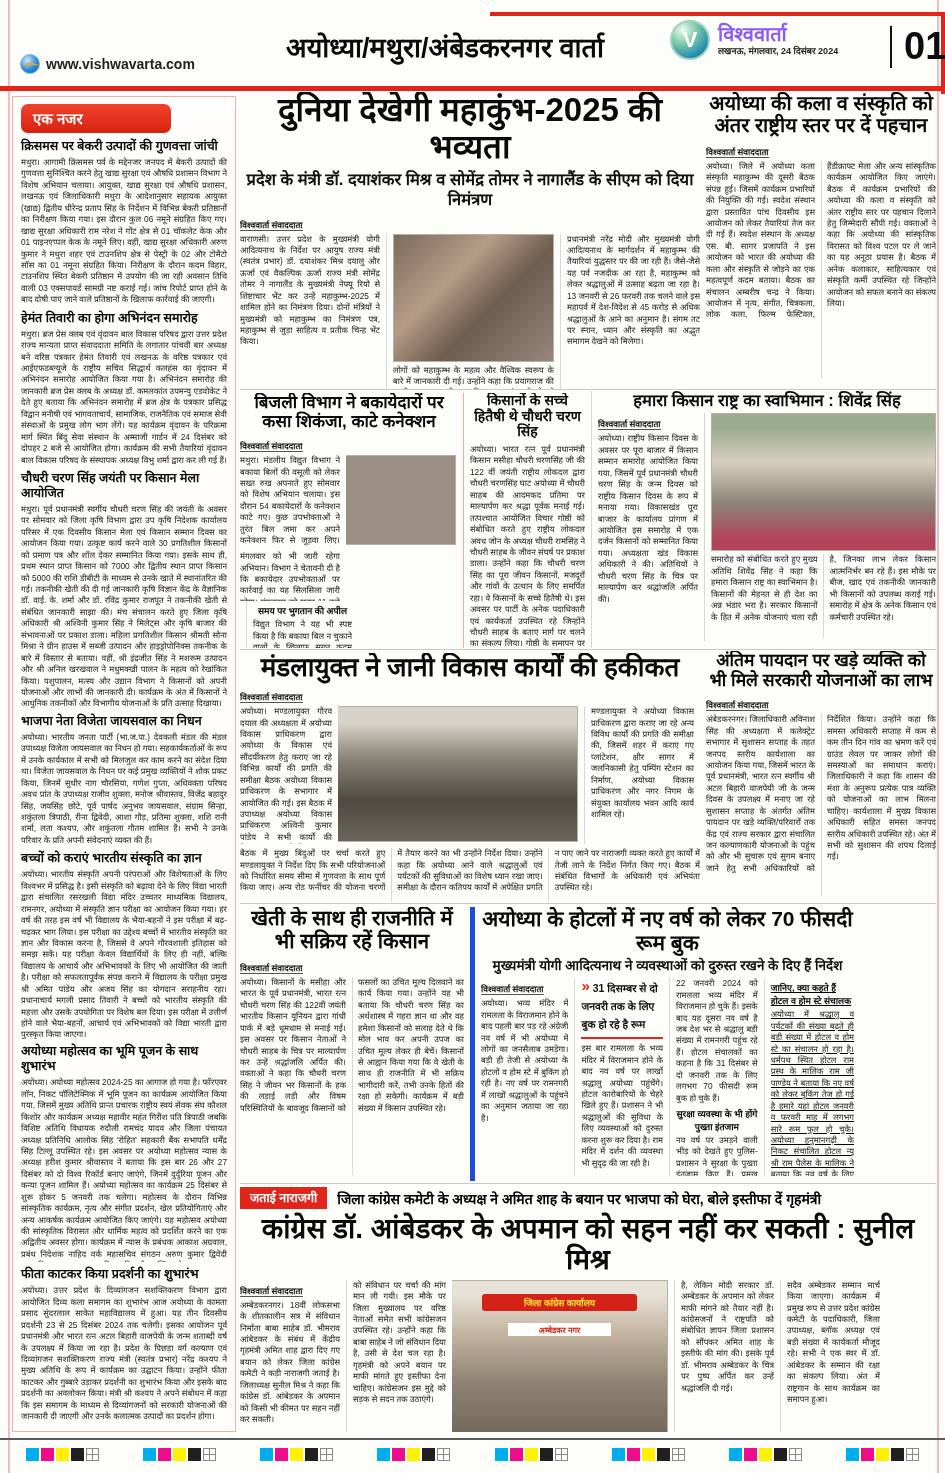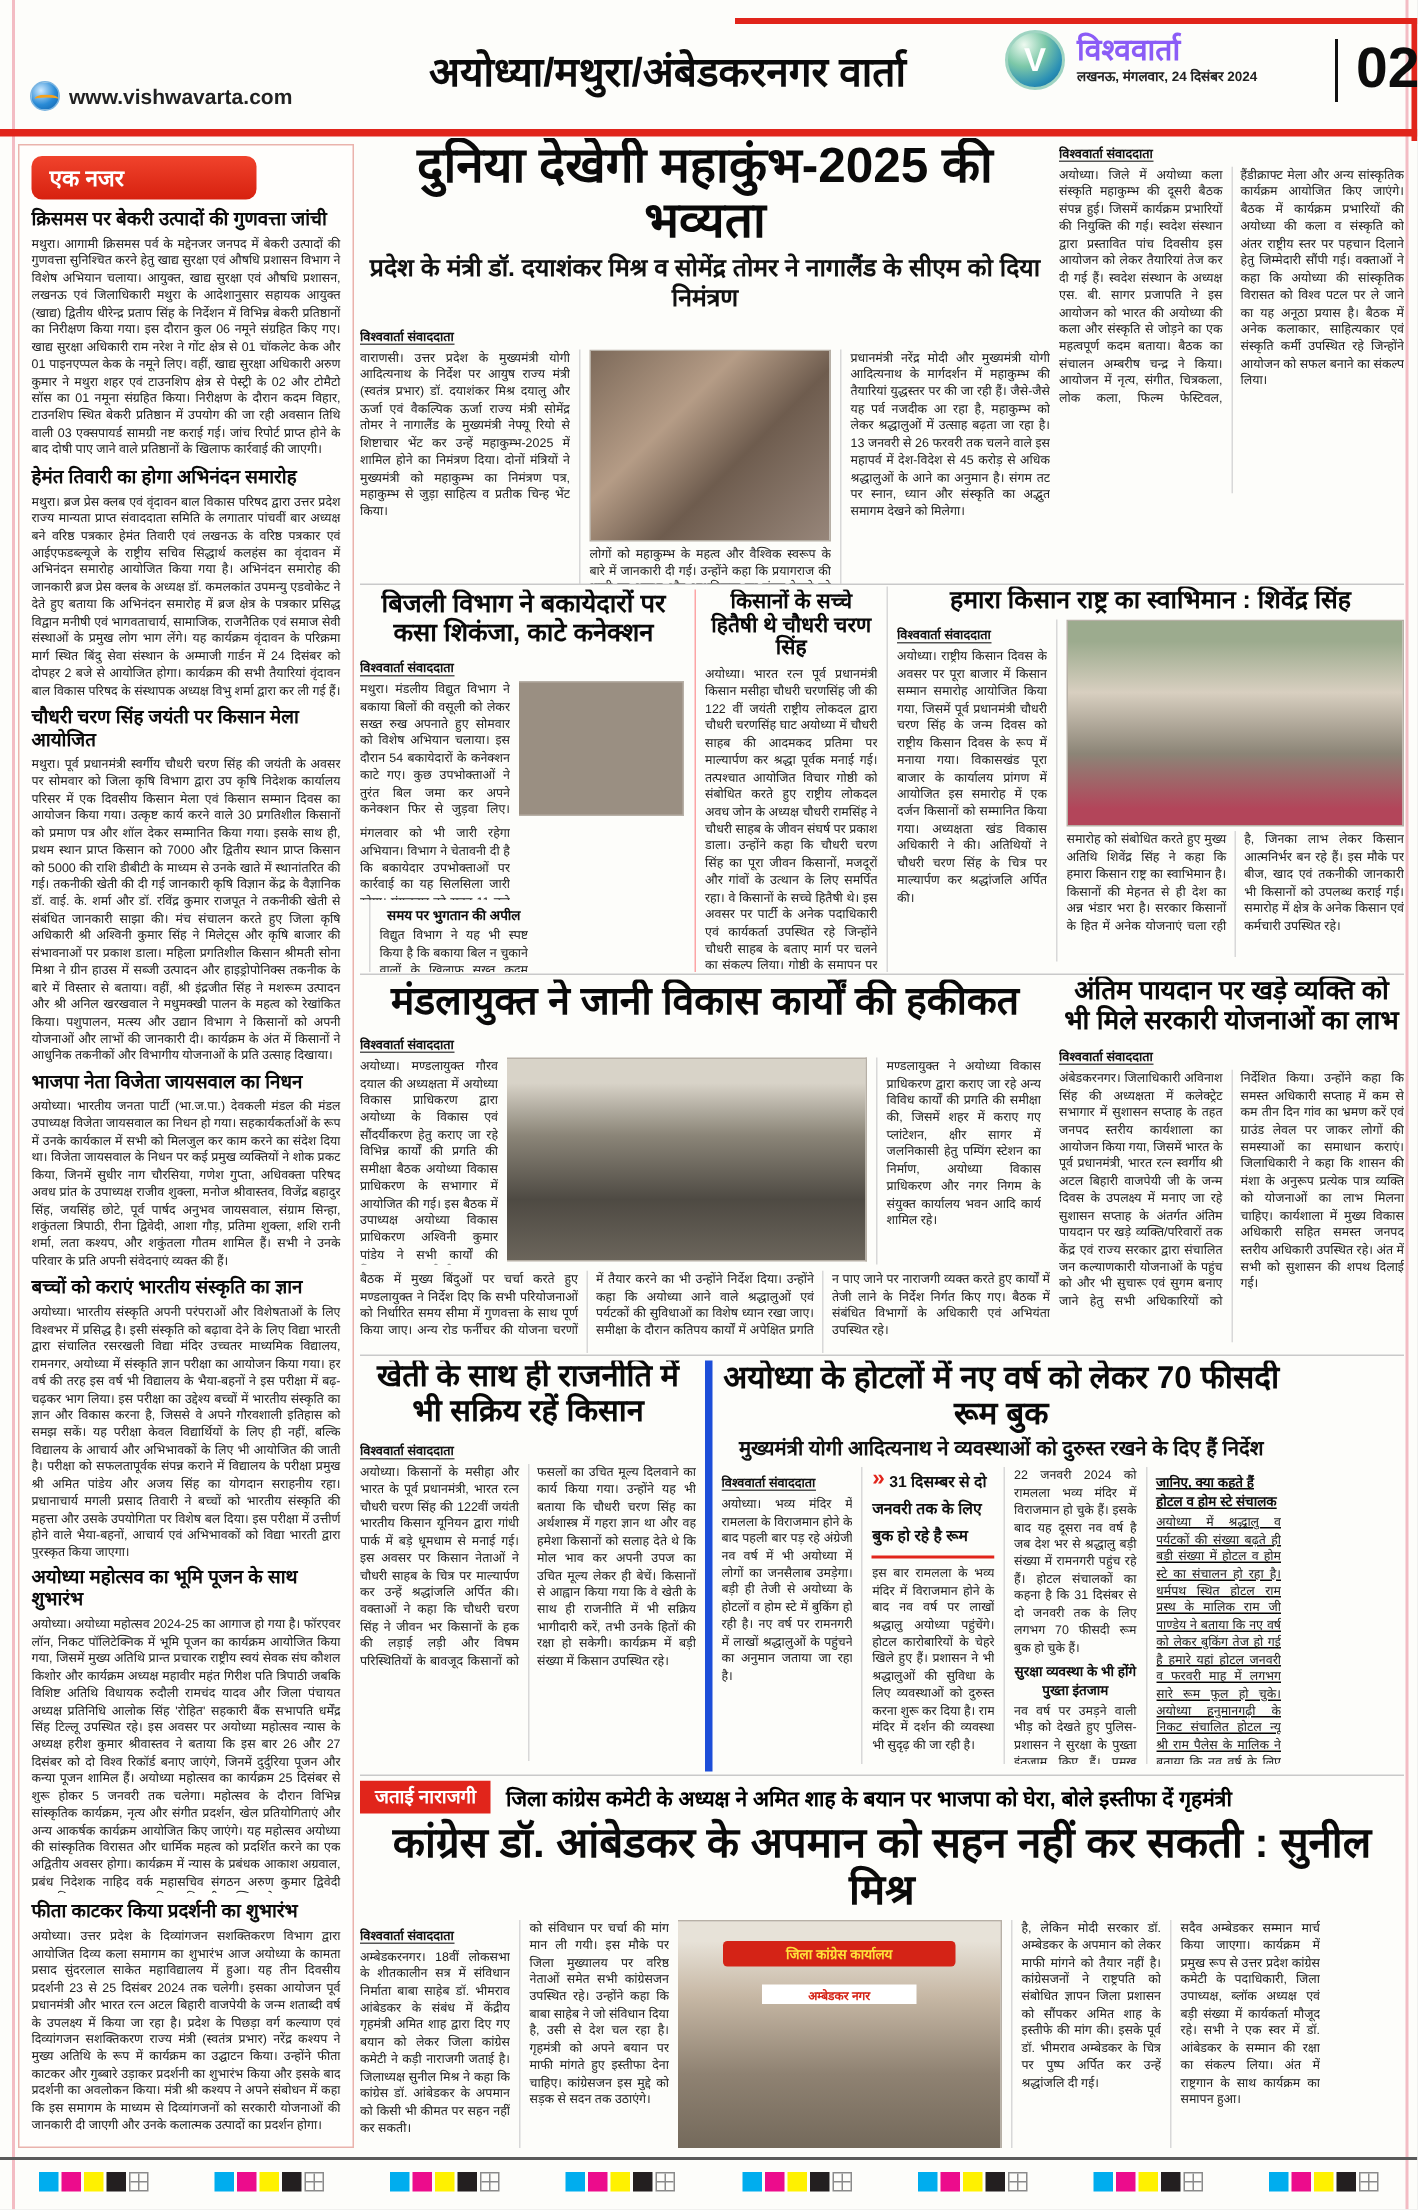--- a/index.html
+++ b/index.html
@@ -105,21 +105,21 @@
       <span class="globe"></span>
       <span class="site-url">www.vishwavarta.com</span>
     </div>
     <div class="brandbox">
       <span class="logo">V</span>
       <span class="brandtxt">
         <div class="brandname">विश्ववार्ता</div>
         <div class="edition">लखनऊ,  मंगलवार, 24 दिसंबर 2024</div>
       </span>
     </div>
-    <div class="pgno">02</div>
+    <div class="pgno">01</div>
   </div>
   <div class="hdr-rule"></div>
 
   <div class="sidebar">
     <div class="eknazar">एक नजर</div>
 
     <div class="brief">
       <h3>क्रिसमस पर बेकरी उत्पादों की गुणवत्ता जांची</h3>
       <p class="mh200">मथुरा। आगामी क्रिसमस पर्व के मद्देनजर जनपद में बेकरी उत्पादों की गुणवत्ता सुनिश्चित करने हेतु खाद्य सुरक्षा एवं औषधि प्रशासन विभाग ने विशेष अभियान चलाया। आयुक्त, खाद्य सुरक्षा एवं औषधि प्रशासन, लखनऊ एवं जिलाधिकारी मथुरा के आदेशानुसार सहायक आयुक्त (खाद्य) द्वितीय धीरेन्द्र प्रताप सिंह के निर्देशन में विभिन्न बेकरी प्रतिष्ठानों का निरीक्षण किया गया। इस दौरान कुल 06 नमूने संग्रहित किए गए। खाद्य सुरक्षा अधिकारी राम नरेश ने गोंट क्षेत्र से 01 चॉकलेट केक और 01 पाइनएप्पल केक के नमूने लिए। वहीं, खाद्य सुरक्षा अधिकारी अरुण कुमार ने मथुरा शहर एवं टाउनशिप क्षेत्र से पेस्ट्री के 02 और टोमैटो सॉस का 01 नमूना संग्रहित किया। निरीक्षण के दौरान कदम विहार, टाउनशिप स्थित बेकरी प्रतिष्ठान में उपयोग की जा रही अवसान तिथि वाली 03 एक्सपायर्ड सामग्री नष्ट कराई गई। जांच रिपोर्ट प्राप्त होने के बाद दोषी पाए जाने वाले प्रतिष्ठानों के खिलाफ कार्रवाई की जाएगी।</p>
     </div>
@@ -157,20 +157,21 @@
       <div class="bodytxt nodiv" style="width:140px; height:100%;">वाराणसी। उत्तर प्रदेश के मुख्यमंत्री योगी आदित्यनाथ के निर्देश पर आयुष राज्य मंत्री (स्वतंत्र प्रभार) डॉ. दयाशंकर मिश्र दयालु और ऊर्जा एवं वैकल्पिक ऊर्जा राज्य मंत्री सोमेंद्र तोमर ने नागालैंड के मुख्यमंत्री नेफ्यू रियो से शिष्टाचार भेंट कर उन्हें महाकुम्भ-2025 में शामिल होने का निमंत्रण दिया। दोनों मंत्रियों ने मुख्यमंत्री को महाकुम्भ का निमंत्रण पत्र, महाकुम्भ से जुड़ा साहित्य व प्रतीक चिन्ह भेंट किया।</div>
       <div style="width:168px; height:100%; overflow:hidden;">
         <div class="photo ph-lead" style="width:100%; height:128px; margin-bottom:3px;"></div>
         <div class="bodytxt">लोगों को महाकुम्भ के महत्व और वैश्विक स्वरूप के बारे में जानकारी दी गई। उन्होंने कहा कि प्रयागराज की धरती पर आस्था और आधुनिकता का संगम देखने को मिलेगा। इस बार महाकुम्भ-2025 दिव्य और भव्य होगा।</div>
       </div>
       <div class="bodytxt" style="width:140px; height:100%;">प्रधानमंत्री नरेंद्र मोदी और मुख्यमंत्री योगी आदित्यनाथ के मार्गदर्शन में महाकुम्भ की तैयारियां युद्धस्तर पर की जा रही हैं। जैसे-जैसे यह पर्व नजदीक आ रहा है, महाकुम्भ को लेकर श्रद्धालुओं में उत्साह बढ़ता जा रहा है। 13 जनवरी से 26 फरवरी तक चलने वाले इस महापर्व में देश-विदेश से 45 करोड़ से अधिक श्रद्धालुओं के आने का अनुमान है। संगम तट पर स्नान, ध्यान और संस्कृति का अद्भुत समागम देखने को मिलेगा।</div>
     </div>
   </div>
 
   <div class="art" style="left:706px; top:92px; width:230px; height:296px;">
+    <h2 style="font-size:20px;">अयोध्या की कला व संस्कृति को अंतर राष्ट्रीय स्तर पर दें पहचान</h2>
     <span class="by">विश्ववार्ता संवाददाता</span>
     <div class="bodytxt cols2" style="height:218px;">अयोध्या। जिले में अयोध्या कला संस्कृति महाकुम्भ की दूसरी बैठक संपन्न हुई। जिसमें कार्यक्रम प्रभारियों की नियुक्ति की गई। स्वदेश संस्थान द्वारा प्रस्तावित पांच दिवसीय इस आयोजन को लेकर तैयारियां तेज कर दी गई हैं। स्वदेश संस्थान के अध्यक्ष एस. बी. सागर प्रजापति ने इस आयोजन को भारत की अयोध्या की कला और संस्कृति से जोड़ने का एक महत्वपूर्ण कदम बताया। बैठक का संचालन अम्बरीष चन्द्र ने किया। आयोजन में नृत्य, संगीत, चित्रकला, लोक कला, फिल्म फेस्टिवल, हैंडीक्राफ्ट मेला और अन्य सांस्कृतिक कार्यक्रम आयोजित किए जाएंगे। बैठक में कार्यक्रम प्रभारियों की अयोध्या की कला व संस्कृति को अंतर राष्ट्रीय स्तर पर पहचान दिलाने हेतु जिम्मेदारी सौंपी गई। वक्ताओं ने कहा कि अयोध्या की सांस्कृतिक विरासत को विश्व पटल पर ले जाने का यह अनूठा प्रयास है। बैठक में अनेक कलाकार, साहित्यकार एवं संस्कृति कर्मी उपस्थित रहे जिन्होंने आयोजन को सफल बनाने का संकल्प लिया।</div>
   </div>
 
   <div class="hline" style="left:240px; top:389px; width:696px; height:1px;"></div>
 
   <div class="art" style="left:240px; top:393px; width:218px; height:255px;">
     <h2 style="font-size:17px;">बिजली विभाग ने बकायेदारों पर कसा शिकंजा, काटे कनेक्शन</h2>
     <span class="by">विश्ववार्ता संवाददाता</span>
     <div class="frow" style="height:92px; margin-bottom:4px;">

